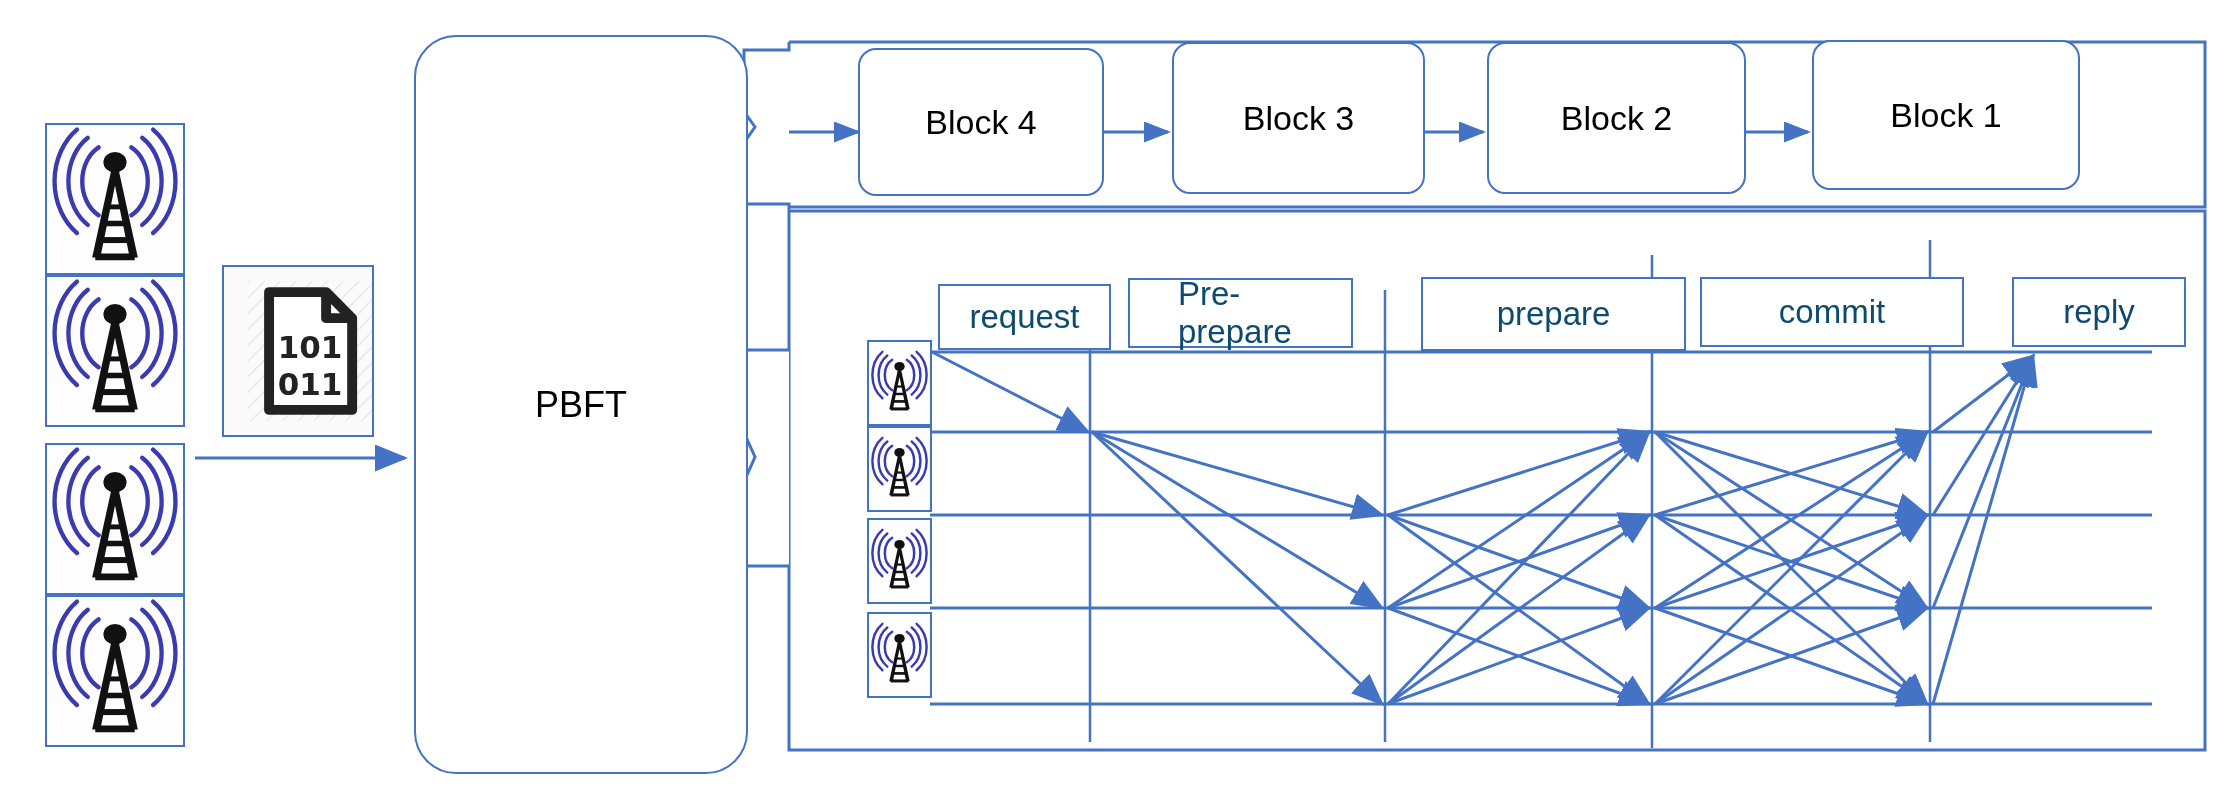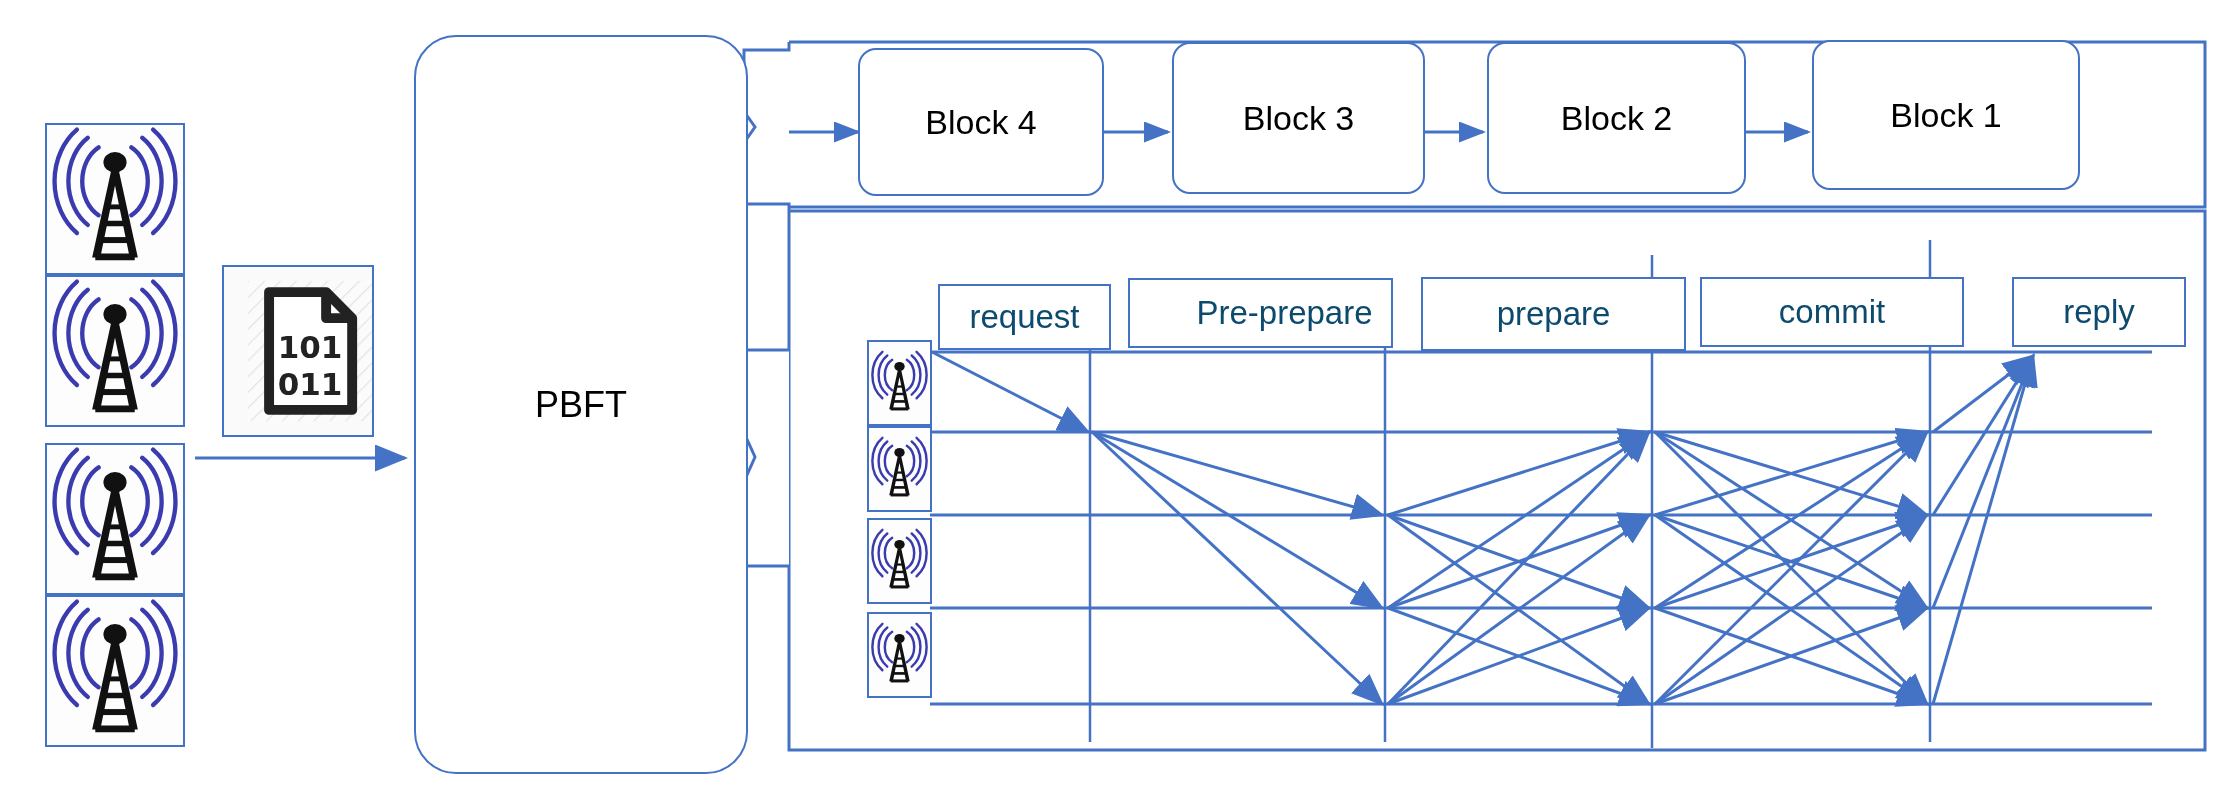--- a/index.html
+++ b/index.html
@@ -300,21 +300,21 @@
   <div class="block-box" style="left:1487px; top:42px; width:259px; height:152px;">
     <span>Block 2</span>
   </div>
   <div class="block-box" style="left:1812px; top:40px; width:268px; height:150px;">
     <span>Block 1</span>
   </div>
 
   <div class="phase-label" style="left:903px; top:284px; width:173px; height:66px;">
     <span>request</span>
   </div>
-  <div class="phase-label" style="left:1093px; top:278px; width:265px; height:70px;padding-left:48px;">
+  <div class="phase-label" style="left:1093px; top:278px; width:225px; height:70px;padding-left:48px;">
     <span>Pre-prepare</span>
   </div>
   <div class="phase-label" style="left:1386px; top:277px; width:265px; height:74px;">
     <span>prepare</span>
   </div>
   <div class="phase-label" style="left:1665px; top:277px; width:264px; height:70px;">
     <span>commit</span>
   </div>
   <div class="phase-label" style="left:1977px; top:277px; width:174px; height:70px;">
     <span>reply</span>

